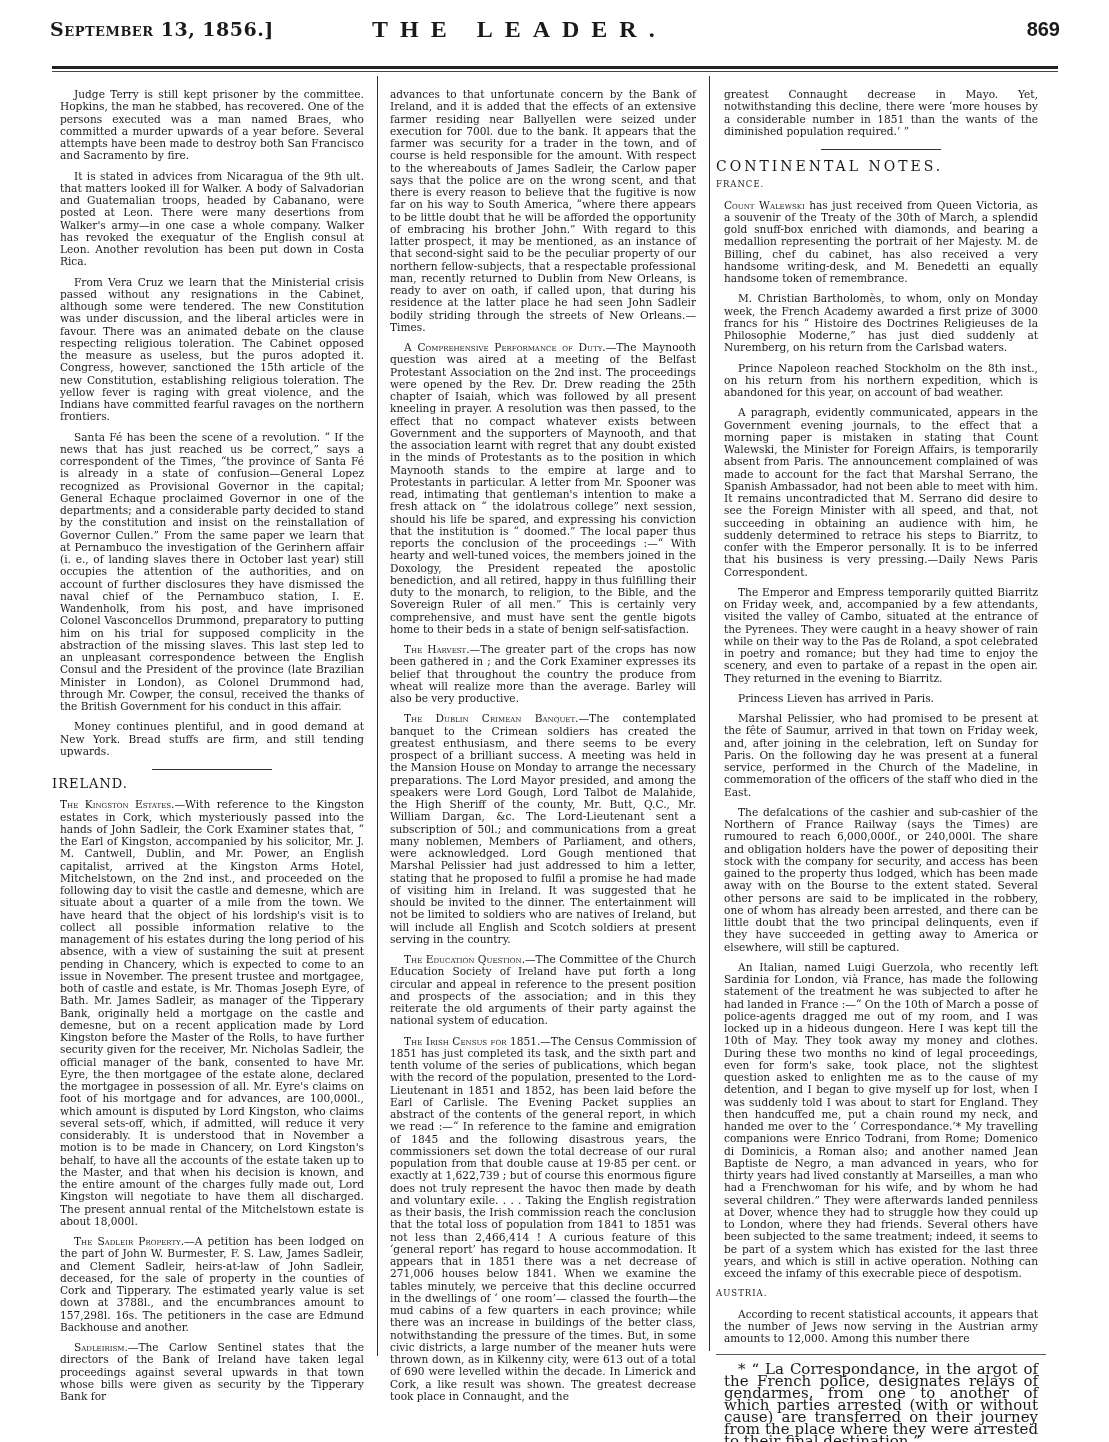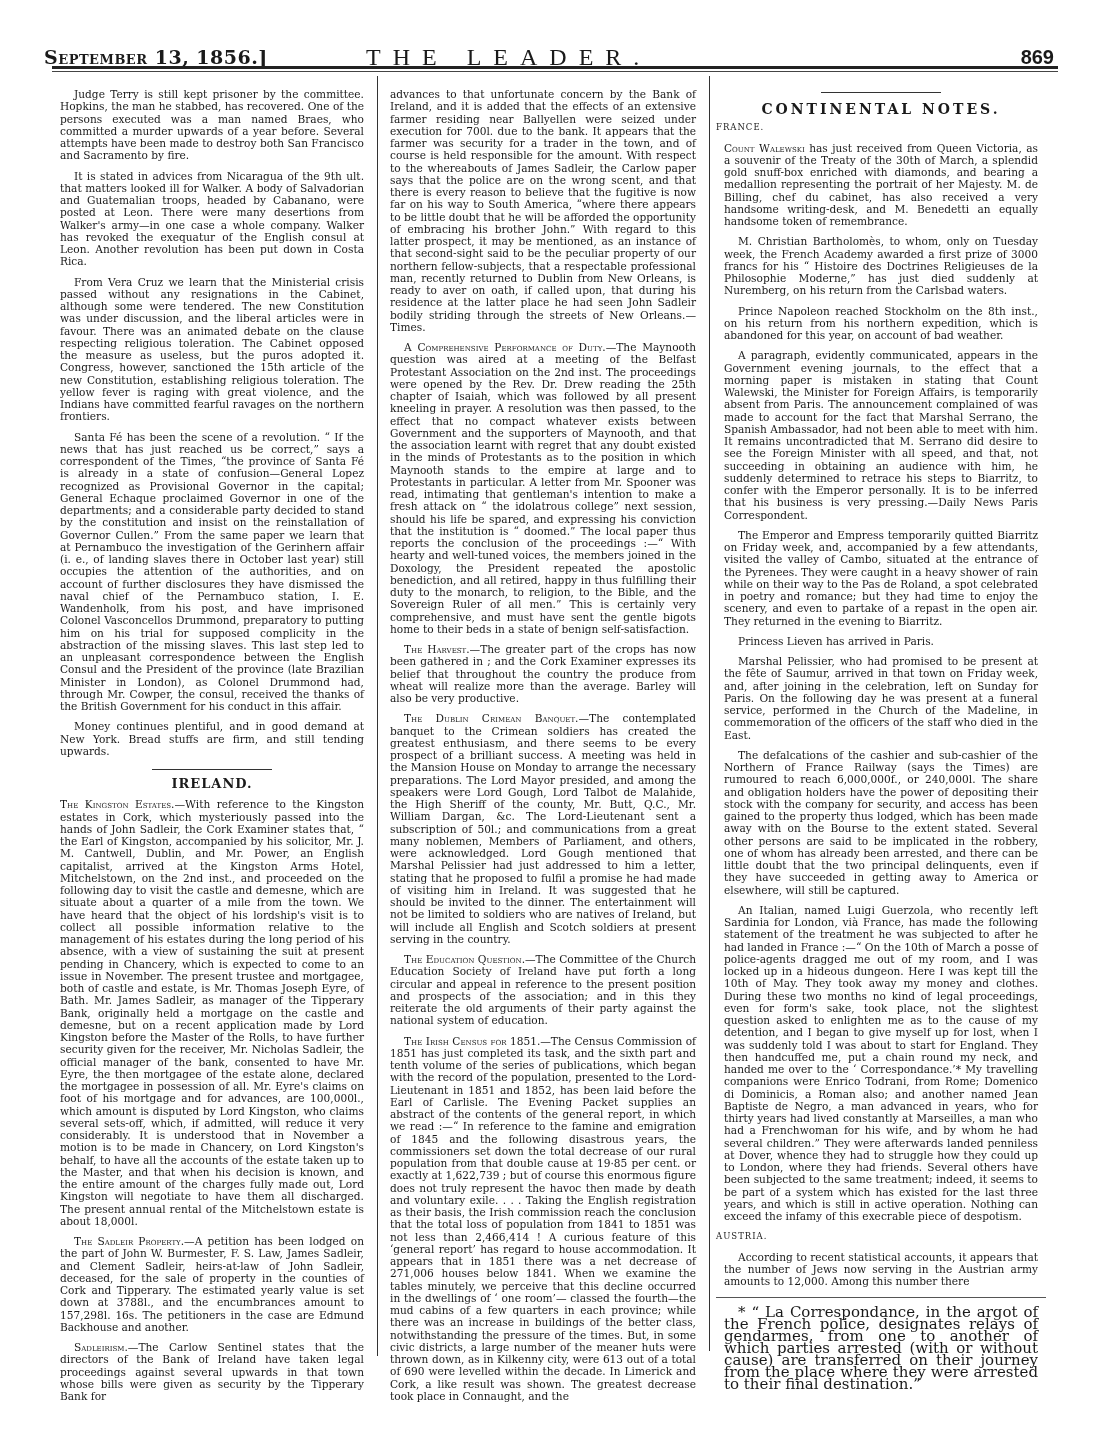--- a/index.html
+++ b/index.html
@@ -1,33 +1,33 @@
 <!DOCTYPE html>
 <html><head>
 <meta charset="utf-8">
 <style>
   html, body { margin: 0; padding: 0; background: #ffffff; }
   body { width: 1109px; height: 1442px; position: relative; overflow: hidden; font-family: "DejaVu Serif", "Liberation Serif", serif; color: #1a1a1a; }
-  .masthead { position: absolute; top: 16px; left: 44px; width: 1010px; height: 30px; margin-top: 28px; }
+  .masthead { position: absolute; top: 16px; left: 50px; width: 1010px; height: 30px; }
   .masthead .date { position: absolute; left: 0; top: 2px; font-size: 19px; font-weight: bold; letter-spacing: 0.5px; }
-  .masthead .title { position: absolute; left: 322px; top: 0; font-size: 24px; font-weight: normal; letter-spacing: 12px; font-family: "Liberation Serif", serif; }
+  .masthead .title { position: absolute; left: 322px; top: 0; font-size: 24px; font-weight: bold; letter-spacing: 12px; font-family: "Liberation Serif", serif; }
   .masthead .page { position: absolute; right: 0; top: 2px; font-size: 20px; font-weight: bold; font-family: "Liberation Sans", sans-serif; text-align: center; }
   .rule-top { position: absolute; top: 66px; left: 52px; width: 1006px; border-top: 3px solid #222; }
   .rule-top2 { position: absolute; top: 71px; left: 52px; width: 1006px; border-top: 1px solid #444; }
   .col { position: absolute; top: 80px; font-size: 10.6px; line-height: 12.25px; text-align: justify; hyphens: manual; }
   .col p { margin: 8px; text-indent: 14px; }
   .col p.noind { text-indent: 0; }
   .c1 { left: 52px; width: 320px; }
   .c2 { left: 382px; width: 322px; }
   .c3 { left: 716px; width: 330px; }
   .vrule { position: absolute; top: 76px; border-left: 1px solid #333; }
   .v1 { left: 377px; height: 1280px; }
   .v2 { left: 709px; height: 1275px; }
   .sc { font-variant: small-caps; }
-  h2.sect { text-align: center; font-weight: bold; font-size: 13px; letter-spacing: 1px; margin: 8px 0 3px 0; }
+  h2.sect { font-weight: normal; font-size: 13px; letter-spacing: 1px; margin: 8px 0 3px 0; }
   h2.sect.big { font-size: 14px; letter-spacing: 3px; margin: 10px 0 6px 0; }
   h3.sub { text-align: left; font-weight: normal; font-size: 8.5px; letter-spacing: 1px; margin: 3px 0 2px 0; }
   .shortrule { width: 120px; margin: 12px auto 8px auto; border-top: 1px solid #333; }
   .footrule { border-top: 1px solid #555; margin: 10px 0 6px 0; }
   .footnote { font-size: 15px; line-height: 12px; }
 </style>
 </head>
 <body>
 
 <div class="masthead">
@@ -57,25 +57,26 @@
 <div class="col c2">
   <p class="noind"><span>advances to that unfortunate concern by the Bank of Ireland, and it is added that the effects of an extensive farmer residing near Ballyellen were seized under execution for 700l. due to the bank. It appears that the farmer was security for a trader in the town, and of course is held responsible for the amount. With respect to the whereabouts of James Sadleir, the Carlow paper says that the police are on the wrong scent, and that there is every reason to believe that the fugitive is now far on his way to South America, “where there appears to be little doubt that he will be afforded the opportunity of embracing his brother John.” With regard to this latter prospect, it may be mentioned, as an instance of that second-sight said to be the peculiar property of our northern fellow-subjects, that a respectable professional man, recently returned to Dublin from New Orleans, is ready to aver on oath, if called upon, that during his residence at the latter place he had seen John Sadleir bodily striding through the streets of New Orleans.—Times.</span></p>
   <p><span class="sc">A Comprehensive Performance of Duty.</span><span>—The Maynooth question was aired at a meeting of the Belfast Protestant Association on the 2nd inst. The proceedings were opened by the Rev. Dr. Drew reading the 25th chapter of Isaiah, which was followed by all present kneeling in prayer. A resolution was then passed, to the effect that no compact whatever exists between Government and the supporters of Maynooth, and that the association learnt with regret that any doubt existed in the minds of Protestants as to the position in which Maynooth stands to the empire at large and to Protestants in particular. A letter from Mr. Spooner was read, intimating that gentleman's intention to make a fresh attack on “ the idolatrous college” next session, should his life be spared, and expressing his conviction that the institution is “ doomed.” The local paper thus reports the conclusion of the proceedings :—“ With hearty and well-tuned voices, the members joined in the Doxology, the President repeated the apostolic benediction, and all retired, happy in thus fulfilling their duty to the monarch, to religion, to the Bible, and the Sovereign Ruler of all men.” This is certainly very comprehensive, and must have sent the gentle bigots home to their beds in a state of benign self-satisfaction.</span></p>
   <p><span class="sc">The Harvest.</span><span>—The greater part of the crops has now been gathered in ; and the Cork Examiner expresses its belief that throughout the country the produce from wheat will realize more than the average. Barley will also be very productive.</span></p>
   <p><span class="sc">The Dublin Crimean Banquet.</span><span>—The contemplated banquet to the Crimean soldiers has created the greatest enthusiasm, and there seems to be every prospect of a brilliant success. A meeting was held in the Mansion House on Monday to arrange the necessary preparations. The Lord Mayor presided, and among the speakers were Lord Gough, Lord Talbot de Malahide, the High Sheriff of the county, Mr. Butt, Q.C., Mr. William Dargan, &amp;c. The Lord-Lieutenant sent a subscription of 50l.; and communications from a great many noblemen, Members of Parliament, and others, were acknowledged. Lord Gough mentioned that Marshal Pelissier had just addressed to him a letter, stating that he proposed to fulfil a promise he had made of visiting him in Ireland. It was suggested that he should be invited to the dinner. The entertainment will not be limited to soldiers who are natives of Ireland, but will include all English and Scotch soldiers at present serving in the country.</span></p>
   <p><span class="sc">The Education Question.</span><span>—The Committee of the Church Education Society of Ireland have put forth a long circular and appeal in reference to the present position and prospects of the association; and in this they reiterate the old arguments of their party against the national system of education.</span></p>
   <p><span class="sc">The Irish Census for 1851.</span><span>—The Census Commission of 1851 has just completed its task, and the sixth part and tenth volume of the series of publications, which began with the record of the population, presented to the Lord-Lieutenant in 1851 and 1852, has been laid before the Earl of Carlisle. The Evening Packet supplies an abstract of the contents of the general report, in which we read :—“ In reference to the famine and emigration of 1845 and the following disastrous years, the commissioners set down the total decrease of our rural population from that double cause at 19·85 per cent. or exactly at 1,622,739 ; but of course this enormous figure does not truly represent the havoc then made by death and voluntary exile. . . . Taking the English registration as their basis, the Irish commission reach the conclusion that the total loss of population from 1841 to 1851 was not less than 2,466,414 ! A curious feature of this ‘general report’ has regard to house accommodation. It appears that in 1851 there was a net decrease of 271,006 houses below 1841. When we examine the tables minutely, we perceive that this decline occurred in the dwellings of ‘ one room’— classed the fourth—the mud cabins of a few quarters in each province; while there was an increase in buildings of the better class, notwithstanding the pressure of the times. But, in some civic districts, a large number of the meaner huts were thrown down, as in Kilkenny city, were 613 out of a total of 690 were levelled within the decade. In Limerick and Cork, a like result was shown. The greatest decrease took place in Connaught, and the</span></p>
 </div>
 
 <div class="col c3">
+  <p class="noind">greatest Connaught decrease in Mayo. Yet, notwithstanding this decline, there were ‘more houses by a considerable number in 1851 than the wants of the diminished population required.’ ”</p>
   <div class="shortrule"></div>
   <h2 class="sect big">CONTINENTAL NOTES.</h2>
   <h3 class="sub">FRANCE.</h3>
   <p class="noind"><span class="sc">Count Walewski</span><span> has just received from Queen Victoria, as a souvenir of the Treaty of the 30th of March, a splendid gold snuff-box enriched with diamonds, and bearing a medallion representing the portrait of her Majesty. M. de Billing, chef du cabinet, has also received a very handsome writing-desk, and M. Benedetti an equally handsome token of remembrance.</span></p>
-  <p>M. Christian Bartholomès, to whom, only on Tuesday week, the French Academy awarded a first prize of 3000 francs for his “ Histoire des Doctrines Religieuses de la Philosophie Moderne,” has just died suddenly at Nuremberg, on his return from the Carlsbad waters.</p>
+  <p>M. Christian Bartholomès, to whom, only on Monday week, the French Academy awarded a first prize of 3000 francs for his “ Histoire des Doctrines Religieuses de la Philosophie Moderne,” has just died suddenly at Nuremberg, on his return from the Carlsbad waters.</p>
   <p>Prince Napoleon reached Stockholm on the 8th inst., on his return from his northern expedition, which is abandoned for this year, on account of bad weather.</p>
   <p>A paragraph, evidently communicated, appears in the Government evening journals, to the effect that a morning paper is mistaken in stating that Count Walewski, the Minister for Foreign Affairs, is temporarily absent from Paris. The announcement complained of was made to account for the fact that Marshal Serrano, the Spanish Ambassador, had not been able to meet with him. It remains uncontradicted that M. Serrano did desire to see the Foreign Minister with all speed, and that, not succeeding in obtaining an audience with him, he suddenly determined to retrace his steps to Biarritz, to confer with the Emperor personally. It is to be inferred that his business is very pressing.—Daily News Paris Correspondent.</p>
   <p>The Emperor and Empress temporarily quitted Biarritz on Friday week, and, accompanied by a few attendants, visited the valley of Cambo, situated at the entrance of the Pyrenees. They were caught in a heavy shower of rain while on their way to the Pas de Roland, a spot celebrated in poetry and romance; but they had time to enjoy the scenery, and even to partake of a repast in the open air. They returned in the evening to Biarritz.</p>
   <p>Princess Lieven has arrived in Paris.</p>
   <p>Marshal Pelissier, who had promised to be present at the fête of Saumur, arrived in that town on Friday week, and, after joining in the celebration, left on Sunday for Paris. On the following day he was present at a funeral service, performed in the Church of the Madeline, in commemoration of the officers of the staff who died in the East.</p>
   <p>The defalcations of the cashier and sub-cashier of the Northern of France Railway (says the Times) are rumoured to reach 6,000,000f., or 240,000l. The share and obligation holders have the power of depositing their stock with the company for security, and access has been gained to the property thus lodged, which has been made away with on the Bourse to the extent stated. Several other persons are said to be implicated in the robbery, one of whom has already been arrested, and there can be little doubt that the two principal delinquents, even if they have succeeded in getting away to America or elsewhere, will still be captured.</p>
   <p>An Italian, named Luigi Guerzola, who recently left Sardinia for London, vià France, has made the following statement of the treatment he was subjected to after he had landed in France :—“ On the 10th of March a posse of police-agents dragged me out of my room, and I was locked up in a hideous dungeon. Here I was kept till the 10th of May. They took away my money and clothes. During these two months no kind of legal proceedings, even for form's sake, took place, not the slightest question asked to enlighten me as to the cause of my detention, and I began to give myself up for lost, when I was suddenly told I was about to start for England. They then handcuffed me, put a chain round my neck, and handed me over to the ‘ Correspondance.’* My travelling companions were Enrico Todrani, from Rome; Domenico di Dominicis, a Roman also; and another named Jean Baptiste de Negro, a man advanced in years, who for thirty years had lived constantly at Marseilles, a man who had a Frenchwoman for his wife, and by whom he had several children.” They were afterwards landed penniless at Dover, whence they had to struggle how they could up to London, where they had friends. Several others have been subjected to the same treatment; indeed, it seems to be part of a system which has existed for the last three years, and which is still in active operation. Nothing can exceed the infamy of this execrable piece of despotism.</p>
   <h3 class="sub">AUSTRIA.</h3>
   <p>According to recent statistical accounts, it appears that the number of Jews now serving in the Austrian army amounts to 12,000. Among this number there</p>
   <div class="footrule"></div>

